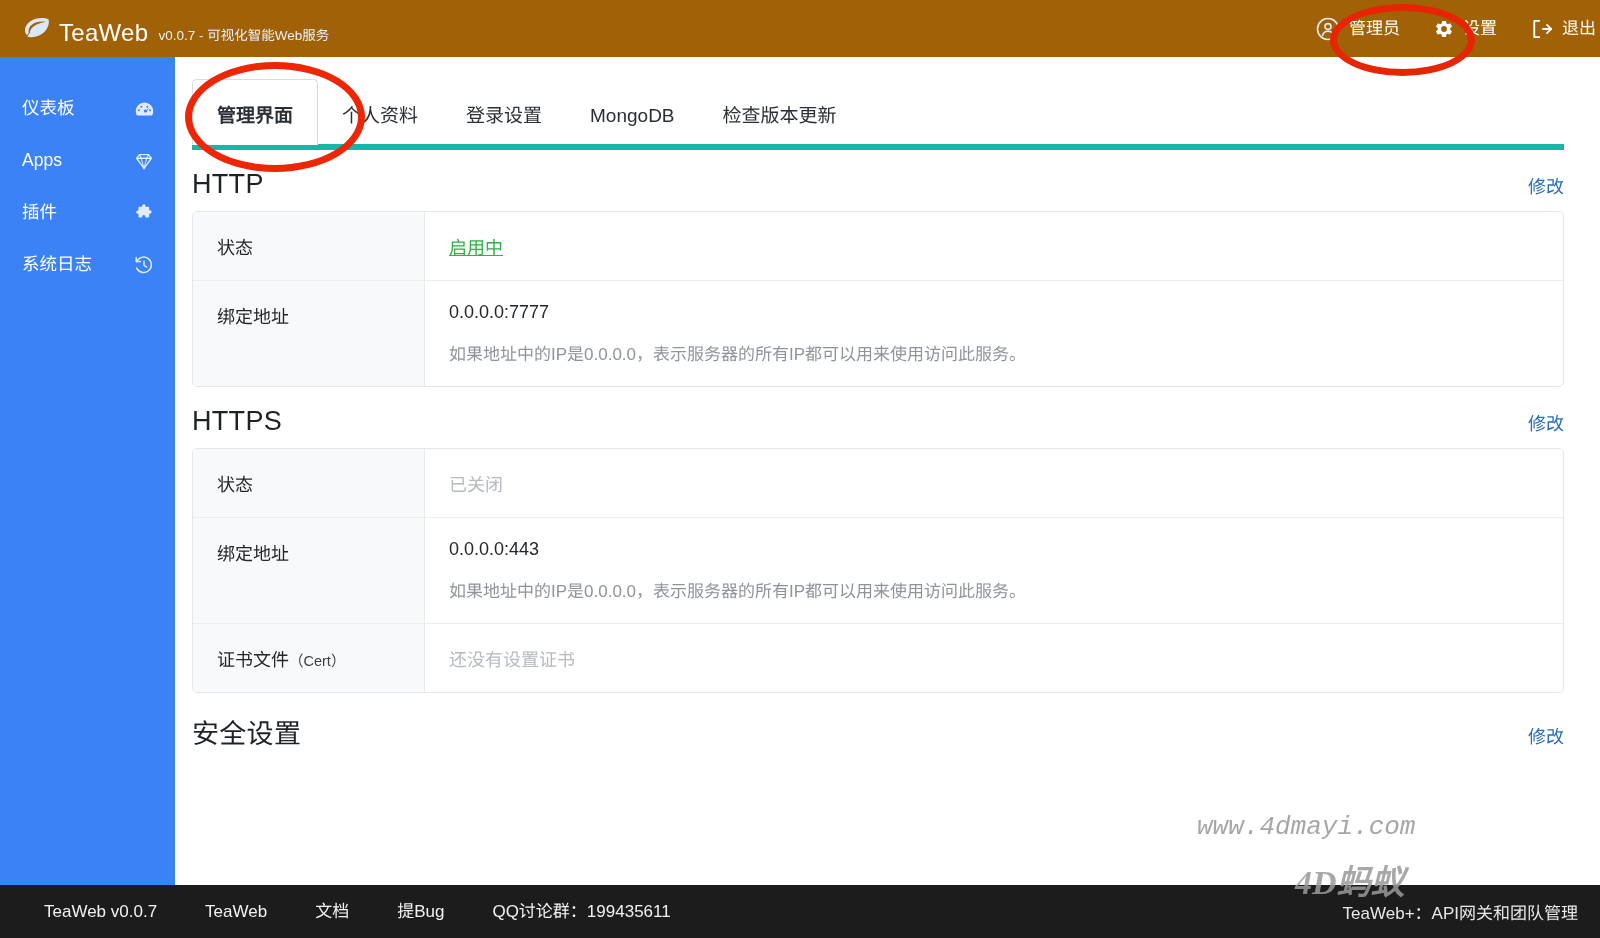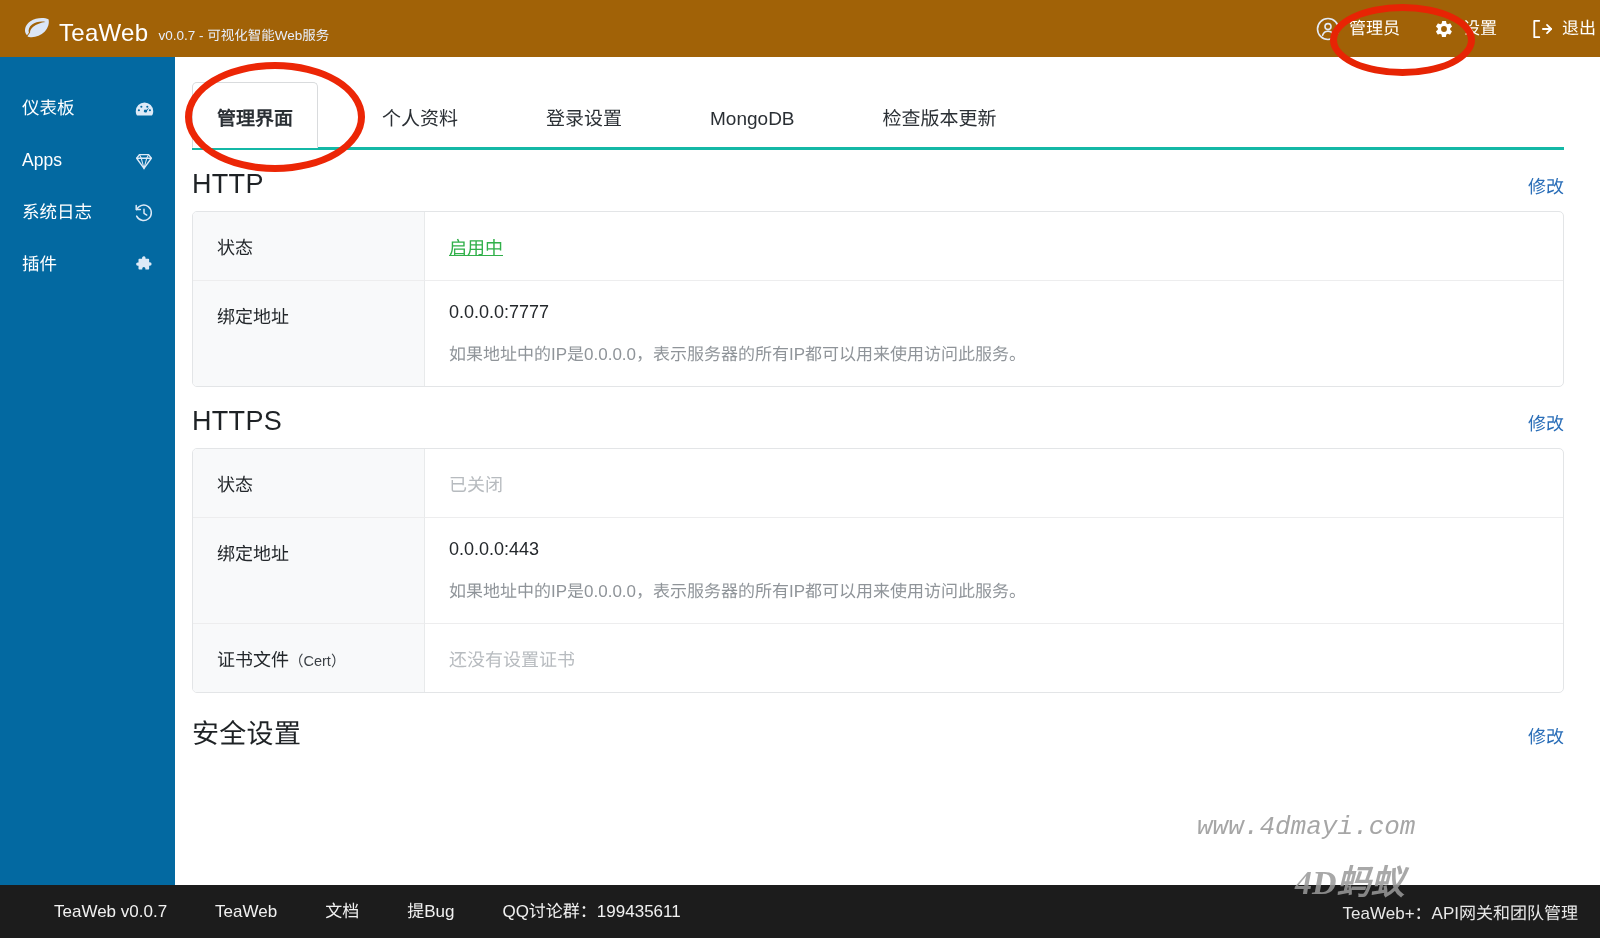--- a/index.html
+++ b/index.html
@@ -59,21 +59,21 @@
     cursor: pointer;
     gap: 9px;
     line-height: 1;
   }
   .top-link svg { display:block; }
 
   
   .sidebar {
     position: absolute; top: 57px; left: 0;
     width: 175px; height: 828px;
-    background: #0369a1;
+    background: #3b82f6;
     padding-top: 26px;
     z-index: 4;
   }
   .side-item {
     height: 52px;
     display: flex; align-items: center;
     padding: 0 20px 0 22px;
     color: #ffffff;
     font-size: 17.5px;
     cursor: pointer;
@@ -92,22 +92,22 @@
     width: 1425px; height: 828px;
     background: #ffffff;
     overflow: hidden;
   }
 
   
   .tabbar {
     position: relative;
     height: 72px;
     margin: 21px 36px 0 17px;
-    border-bottom: 3px solid #14b8a6;
-    display: flex; align-items: flex-end; gap: 40px;
+    border-bottom: 6px solid #14b8a6;
+    display: flex; align-items: flex-end;
   }
   .tab {
     font-size: 19px;
     color: #2a2f34;
     padding: 0 24px 19px 24px;
     cursor: pointer;
     line-height: 1;
     position: relative;
     white-space: nowrap;
   }
@@ -181,21 +181,21 @@
   
   .footer {
     position: absolute; left: 0; bottom: 0;
     width: 1600px; height: 53px;
     background: #1c1c1c;
     display: flex; align-items: center;
     z-index: 6;
   }
   .footer-links {
     display: flex; align-items: flex-end;
-    padding-left: 30px;
+    padding-left: 20px;
     gap: 0;
   }
   .footer-links .fl {
     color: #f1f1f1;
     font-size: 17px;
     padding: 0 24px;
     cursor: pointer;
     white-space: nowrap;
     line-height: 1;
   }
@@ -317,38 +317,38 @@
       <span class="side-icon">
         <svg width="22" height="22" viewBox="0 0 24 24" aria-hidden="true">
           <path d="M4 9h16l-8 11L4 9z" fill="none" stroke="#eaf1fc" stroke-width="1.5" stroke-linejoin="round"></path>
           <path d="M4 9l3-4h10l3 4" fill="none" stroke="#eaf1fc" stroke-width="1.5" stroke-linejoin="round"></path>
           <path d="M9 9l3 11 3-11M7 5l2 4M17 5l-2 4" fill="none" stroke="#eaf1fc" stroke-width="1.1"></path>
         </svg>
       </span>
     </div>
 
     <div class="side-item">
+      <span class="side-label">插件</span>
+      <span class="side-icon">
+        <svg width="22" height="22" viewBox="0 0 24 24" aria-hidden="true">
+          <path fill="#eaf1fc" d="M10.3 3.2a1.9 1.9 0 013.4 1.2v.8h3.1a.8.8 0 01.8.8v3.1h.8a1.9 1.9 0 010 3.8h-.8v3.1a.8.8 0 01-.8.8h-3.3v-1a1.7 1.7 0 10-3.4 0v1H6.8a.8.8 0 01-.8-.8v-3.3h-.9a1.7 1.7 0 110-3.4H6V6a.8.8 0 01.8-.8h3.1v-.8a1.9 1.9 0 01.4-1.2z"></path>
+        </svg>
+      </span>
+    </div>
+
+    <div class="side-item">
       <span class="side-label">系统日志</span>
       <span class="side-icon">
         <svg width="22" height="22" viewBox="0 0 24 24" aria-hidden="true">
           <path d="M3.5 8.2V3.8M3.5 8.2H8" fill="none" stroke="#eaf1fc" stroke-width="1.6" stroke-linecap="round"></path>
           <path d="M3.9 8.4A8.4 8.4 0 114 15.4" fill="none" stroke="#eaf1fc" stroke-width="1.6" stroke-linecap="round"></path>
           <path d="M12 8v4.4l3 1.8" fill="none" stroke="#eaf1fc" stroke-width="1.6" stroke-linecap="round" stroke-linejoin="round"></path>
         </svg>
       </span>
     </div>
-
-    <div class="side-item">
-      <span class="side-label">插件</span>
-      <span class="side-icon">
-        <svg width="22" height="22" viewBox="0 0 24 24" aria-hidden="true">
-          <path fill="#eaf1fc" d="M10.3 3.2a1.9 1.9 0 013.4 1.2v.8h3.1a.8.8 0 01.8.8v3.1h.8a1.9 1.9 0 010 3.8h-.8v3.1a.8.8 0 01-.8.8h-3.3v-1a1.7 1.7 0 10-3.4 0v1H6.8a.8.8 0 01-.8-.8v-3.3h-.9a1.7 1.7 0 110-3.4H6V6a.8.8 0 01.8-.8h3.1v-.8a1.9 1.9 0 01.4-1.2z"></path>
-        </svg>
-      </span>
-    </div>
   </nav>
 
   <div class="main">
 
     <div class="tabbar">
       <div class="tab active">管理界面</div>
       <div class="tab">个人资料</div>
       <div class="tab">登录设置</div>
       <div class="tab">MongoDB</div>
       <div class="tab">检查版本更新</div>

